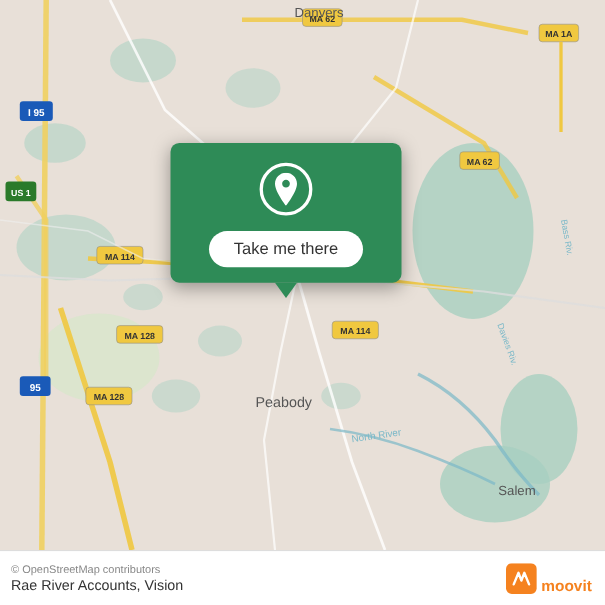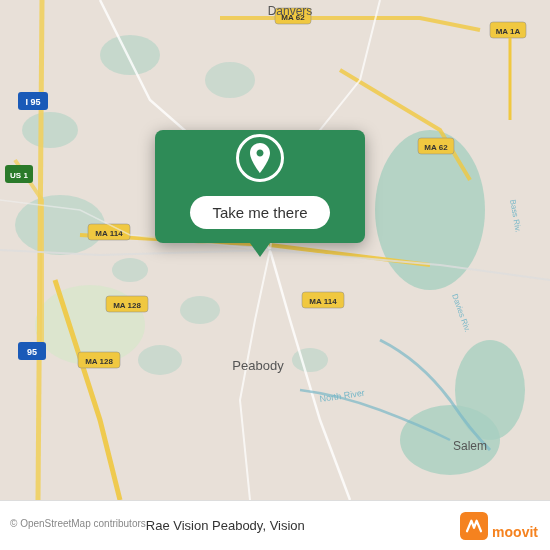--- a/index.html
+++ b/index.html
@@ -30,21 +30,21 @@
     #popup-card {
       position: absolute;
       top: 130px;
       left: 155px;
       width: 210px;
       background: #2e8b57;
       border-radius: 8px;
       display: flex;
       flex-direction: column;
       align-items: center;
-      padding: 4px 20px 14px;
+      padding: 18px 20px 14px;
       box-shadow: 0 4px 16px rgba(0,0,0,0.35);
     }
 
     #popup-card::after {
       content: '';
       position: absolute;
       bottom: -14px;
       left: 50%;
       transform: translateX(-50%);
       border-left: 10px solid transparent;
@@ -82,21 +82,21 @@
       background: white;
       display: flex;
       align-items: center;
       justify-content: space-between;
       padding: 0 12px 0 10px;
       border-top: 1px solid #ddd;
     }
 
     #bottom-left {
       display: flex;
-      flex-direction: row;
+      flex-direction: column;
     }
 
     #attribution {
       font-size: 10px;
       color: #888;
     }
 
     #place-info {
       font-size: 13px;
       color: #333;
@@ -218,21 +218,21 @@
       </svg>
     </div>
     <button id="take-me-there-btn">Take me there</button>
   </div>
 </div>
 
 <div id="bottom-bar">
   <div id="bottom-left">
     <span id="attribution">© OpenStreetMap contributors</span>
     <span id="place-info">
-      <span>Rae Vision Peabody</span>,
+      <span>Rae River Accounts</span>,
       <span>Vision</span>
     </span>
   </div>
   <div id="moovit-logo">
 
     <svg id="moovit-icon" viewBox="0 0 32 32" xmlns="http://www.w3.org/2000/svg">
       <rect width="32" height="32" rx="6" fill="#f5821f"></rect>
       <path d="M8 22 L13 10 L16 18 L19 10 L24 22" stroke="white" stroke-width="2.5" fill="none" stroke-linejoin="round" stroke-linecap="round"></path>
     </svg>
     <span id="moovit-text">moovit</span>

